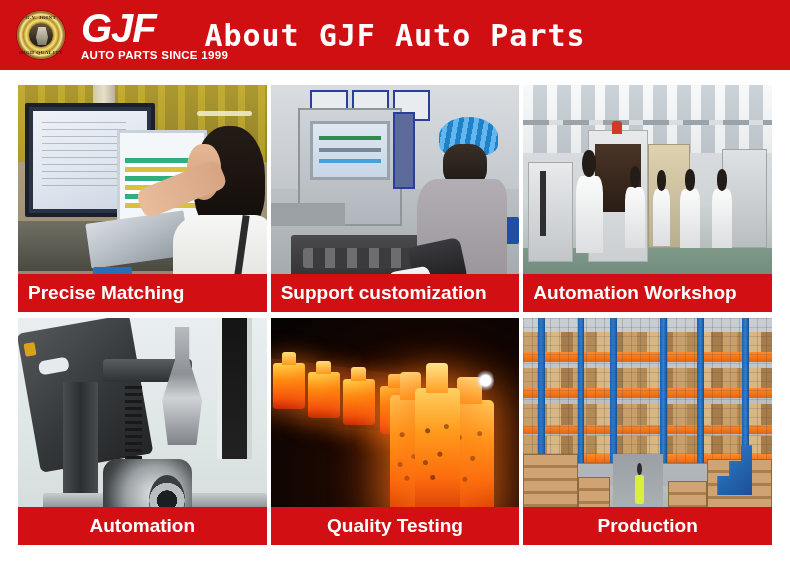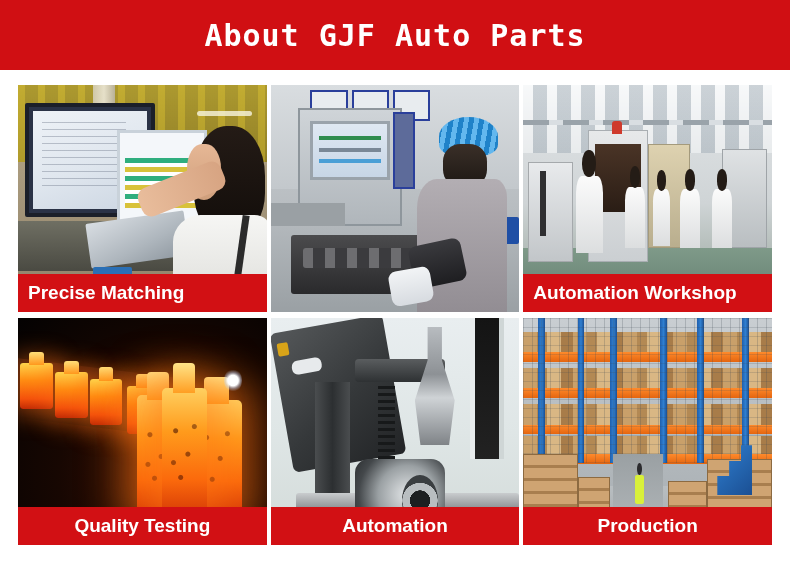--- a/index.html
+++ b/index.html
@@ -478,20 +478,31 @@
     position:absolute; left:43%; bottom:10%; width:9%; height:5%;
     background:#d6280f; border-radius:2px;
   }
 </style>
 </head>
 <body>
 
 <div class="page">
 
   <div class="header">
+    <div class="brand">
+      <div class="badge">
+        <div class="ring-text-top">G.V. JOINT</div>
+        <div class="core"></div>
+        <div class="ring-text-bot">HIGH QUALITY</div>
+      </div>
+      <div class="wordmark">
+        <div class="gjf">GJF</div>
+        <div class="tag">AUTO PARTS SINCE 1999</div>
+      </div>
+    </div>
     <div class="header-title">About GJF Auto Parts</div>
   </div>
 
   <div class="grid">
 
     <div class="tile">
       <div class="photo p1">
         <div class="ceiling"></div>
         <div class="pillar"></div>
         <div class="mon1">
@@ -533,20 +544,21 @@
         <div class="rail"></div>
         <div class="toolbox"></div>
         <div class="worker">
           <div class="cap"></div>
           <div class="head"></div>
           <div class="coat"></div>
           <div class="sleeve"></div>
           <div class="glove"></div>
         </div>
       </div>
+      <div class="caption left">Support customization</div>
     </div>
 
     <div class="tile">
       <div class="photo p3">
         <div class="roof"></div>
         <div class="floor"></div>
         <div class="cart"></div>
         <div class="mach-main">
           <div class="lamp"></div>
           <div class="glass"></div>
@@ -556,50 +568,50 @@
         <div class="w wa"></div>
         <div class="w wb"></div>
         <div class="w wc"></div>
         <div class="w wd"></div>
         <div class="w we"></div>
       </div>
       <div class="caption left">Automation Workshop</div>
     </div>
 
     <div class="tile">
-      <div class="photo p5">
-        <div class="ledge"></div>
-        <div class="bk b1"></div>
-        <div class="bk b2"></div>
-        <div class="bk b3"></div>
-        <div class="bk b4"></div>
-        <div class="big g1"></div>
-        <div class="big g3"></div>
-        <div class="big g2"></div>
-        <div class="spark"></div>
-      </div>
-      <div class="caption center">Quality Testing</div>
-    </div>
-
-    <div class="tile">
       <div class="photo p4">
         <div class="doorway"></div>
         <div class="robot">
           <div class="amber"></div>
           <div class="hl"></div>
         </div>
         <div class="column"></div>
         <div class="arm-h"></div>
         <div class="cv"></div>
         <div class="coil"></div>
         <div class="shaft"></div>
         <div class="hub"></div>
         <div class="ybar"></div>
       </div>
       <div class="caption center">Automation</div>
+    </div>
+
+    <div class="tile">
+      <div class="photo p5">
+        <div class="ledge"></div>
+        <div class="bk b1"></div>
+        <div class="bk b2"></div>
+        <div class="bk b3"></div>
+        <div class="bk b4"></div>
+        <div class="big g1"></div>
+        <div class="big g3"></div>
+        <div class="big g2"></div>
+        <div class="spark"></div>
+      </div>
+      <div class="caption center">Quality Testing</div>
     </div>
 
     <div class="tile">
       <div class="photo p6">
         <div class="rack-rows">
           <div class="shelf" style="top:6%;height:9%"></div>
           <div class="beam" style="top:15%"></div>
           <div class="shelf" style="top:22%;height:9%"></div>
           <div class="beam" style="top:31%"></div>
           <div class="shelf" style="top:38%;height:9%"></div>

